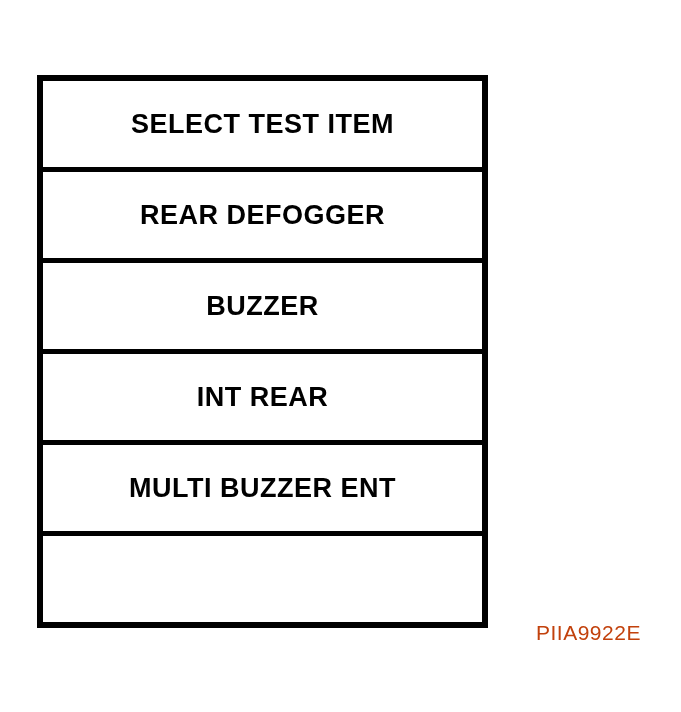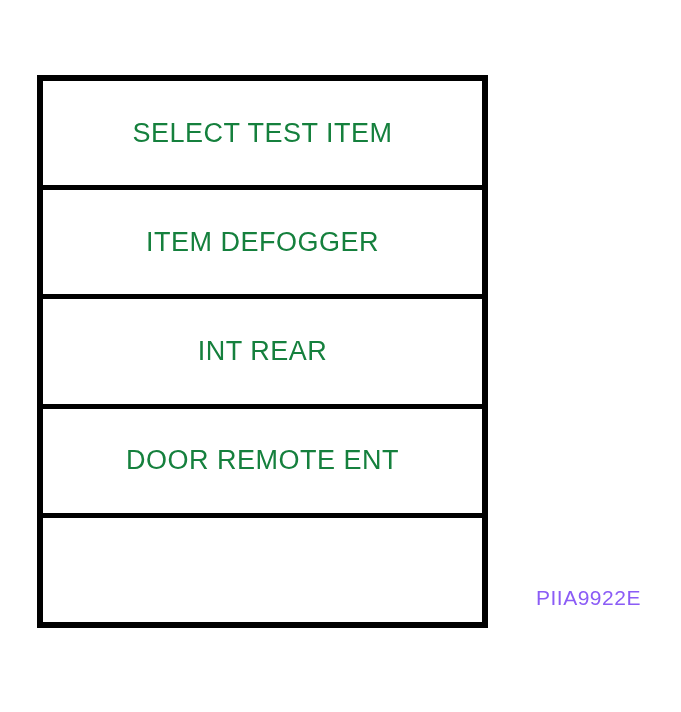--- a/index.html
+++ b/index.html
@@ -31,59 +31,62 @@
     display: flex;
     align-items: center;
     justify-content: center;
     border-bottom: 5px solid #000000;
     box-sizing: border-box;
   }
   .menu-row:last-child {
     border-bottom: none;
   }
   .menu-row .label {
-    font-weight: 400;
+    font-weight: 700;
     font-size: 27px;
     letter-spacing: 0.5px;
-    color: #15803d;
+    color: #000000;
     white-space: nowrap;
   }
   .figure-code {
     position: absolute;
     left: 536px;
-    top: 586px;
+    top: 621px;
     font-size: 21px;
     font-weight: 400;
-    color: #8b5cf6;
+    color: #c2410c;
     letter-spacing: 0.5px;
     white-space: nowrap;
   }
 </style>
 </head>
 <body>
 
 <div class="menu-table">
 
   <div class="menu-row">
     <span class="label">SELECT TEST ITEM</span>
   </div>
 
 
 
   <div class="menu-row">
-    <span class="label">ITEM DEFOGGER</span>
+    <span class="label">REAR DEFOGGER</span>
   </div>
 
+  <div class="menu-row">
+    <span class="label">BUZZER</span>
+  </div>
 
   <div class="menu-row">
     <span class="label">INT REAR</span>
   </div>
 
   <div class="menu-row">
-    <span class="label">DOOR REMOTE ENT</span>
+    <span class="label">MULTI BUZZER ENT</span>
   </div>
 
   <div class="menu-row">
     <span class="label"></span>
   </div>
 
 </div>
 
 <div class="figure-code">PIIA9922E</div>
 

